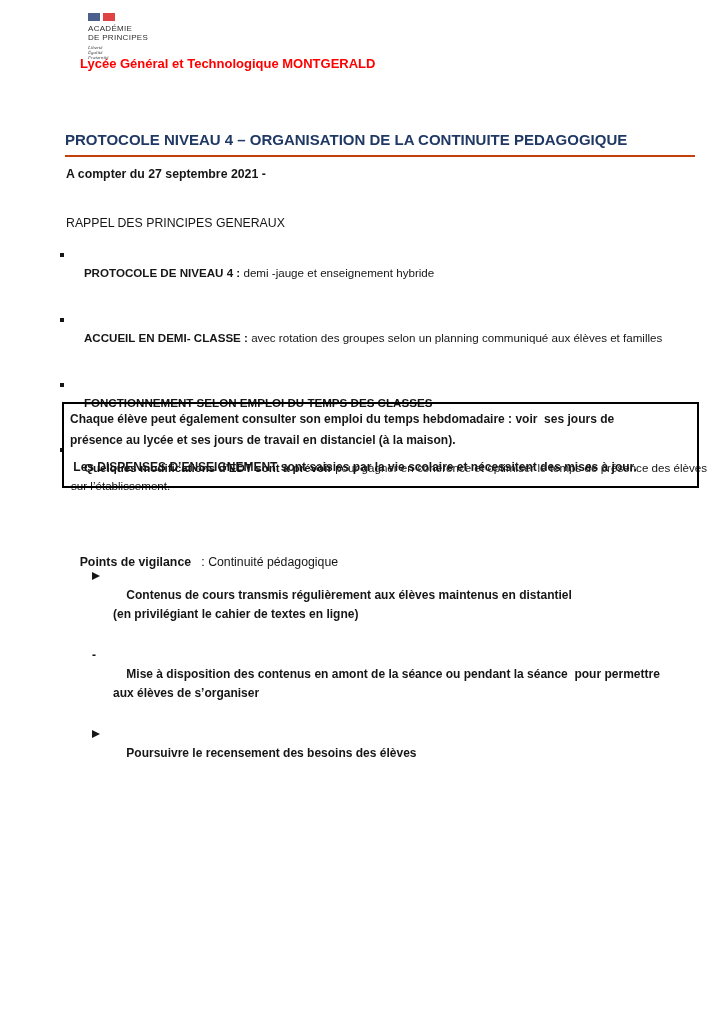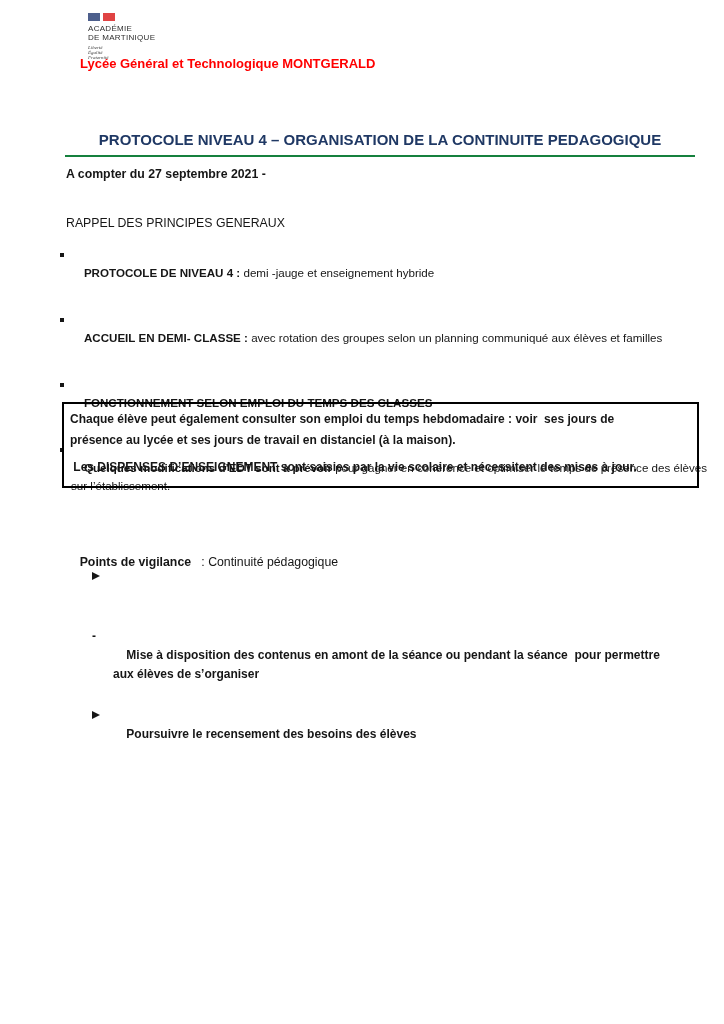--- a/index.html
+++ b/index.html
@@ -11,23 +11,23 @@
   #logo{position:absolute;left:88px;top:13px}
   .flag{display:flex;height:8px;width:27px;margin-bottom:3px}
   .flag .fb{width:12px;background:#4D5F8C}
   .flag .fw{width:3px;background:#ffffff}
   .flag .fr{width:12px;background:#E04343}
   .acad{font-size:8px;font-weight:400;letter-spacing:.3px;color:#2F2F2F;line-height:9px}
   .motto{margin-top:3px;font-family:"Liberation Serif",serif;font-style:italic;
          font-size:5px;line-height:5px;color:#444}
   #school{position:absolute;left:80px;top:56px;font-size:13px;font-weight:700;color:#FF0000}
   
-  #title{position:absolute;left:65px;top:131px;width:630px;text-align:center;
+  #title{position:absolute;left:65px;top:131px;width:630px;
          font-size:15px;font-weight:700;color:#1F3864;line-height:17px;
-         padding-bottom:7px;border-bottom:2px solid #15803d}
+         padding-bottom:7px;border-bottom:2px solid #c2410c}
   
   #date{position:absolute;left:66px;top:167px;font-size:12.3px;font-weight:700}
   #section{position:absolute;left:66px;top:216px;font-size:12.3px;font-weight:400}
   
   #principles{position:absolute;left:60px;top:246px;width:658px;
               list-style:none;margin:0;padding:0;font-size:11.6px}
   #principles li{position:relative;padding-left:11px;line-height:18px;
                  margin-bottom:11px;white-space:pre-wrap}
   .sq{position:absolute;left:0;top:7px;width:4px;height:4px;background:#161616}
   .b{font-weight:700}
@@ -55,21 +55,21 @@
 
 <div id="page">
 
   <div id="logo">
     <div class="flag">
       <span class="fb"></span>
         <span class="fw"></span>
         <span class="fr"></span>
     </div>
     <div class="acad">ACADÉMIE</div>
-    <div class="acad">DE MARTINIQUE</div>
+    <div class="acad">DE PRINCIPES</div>
     <div class="motto">
       <div>Liberté</div>
       <div>Égalité</div>
       <div>Fraternité</div>
     </div>
   </div>
 
   <div id="school">Lycée Général et Technologique MONTGERALD</div>
 
   <div id="title">PROTOCOLE NIVEAU 4 – ORGANISATION DE LA CONTINUITE PEDAGOGIQUE</div>
@@ -103,21 +103,22 @@
   <p> Les DISPENSES D’ENSEIGNEMENT sont saisies par la vie scolaire et nécessitent des mises à jour.</p>
 
 </div>
 
   <div id="vigilance-label">
     <span class="b">Points de vigilance</span><span>   : Continuité pédagogique</span>
   </div>
 
   <ul id="vigilance">
   <li>
-    <span class="vb arrow"></span>
+    <span class="vb arrow"></span><span class="vt">Contenus de cours transmis régulièrement aux élèves maintenus en distantiel
+(en privilégiant le cahier de textes en ligne)</span>
   </li>
 
   <li>
     <span class="vb dash"></span><span class="vt">Mise à disposition des contenus en amont de la séance ou pendant la séance  pour permettre
 aux élèves de s’organiser</span>
   </li>
 
 
   <li>
     <span class="vb arrow"></span><span class="vt">Poursuivre le recensement des besoins des élèves</span>

